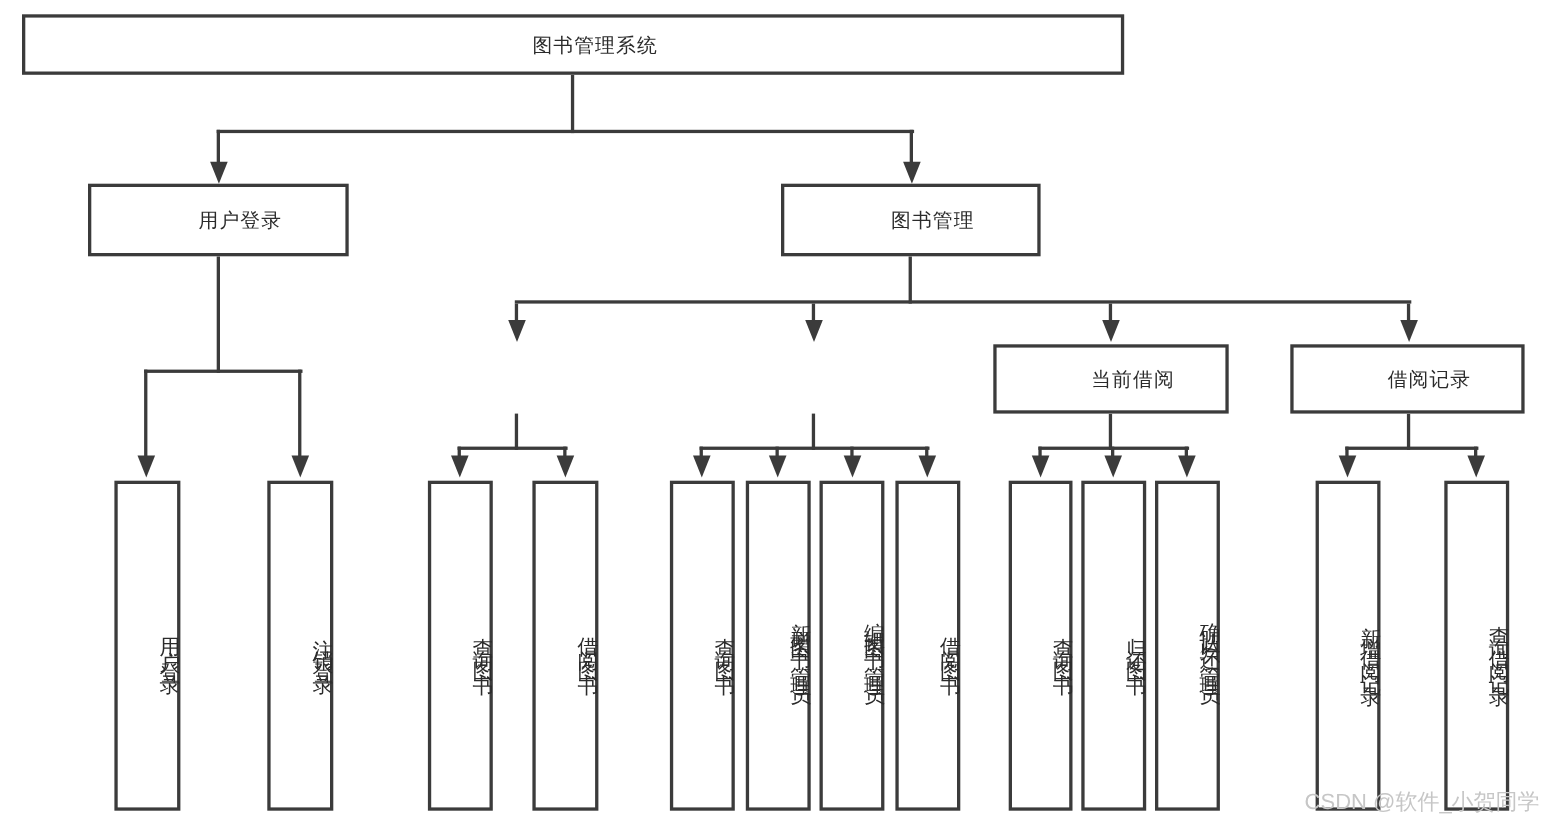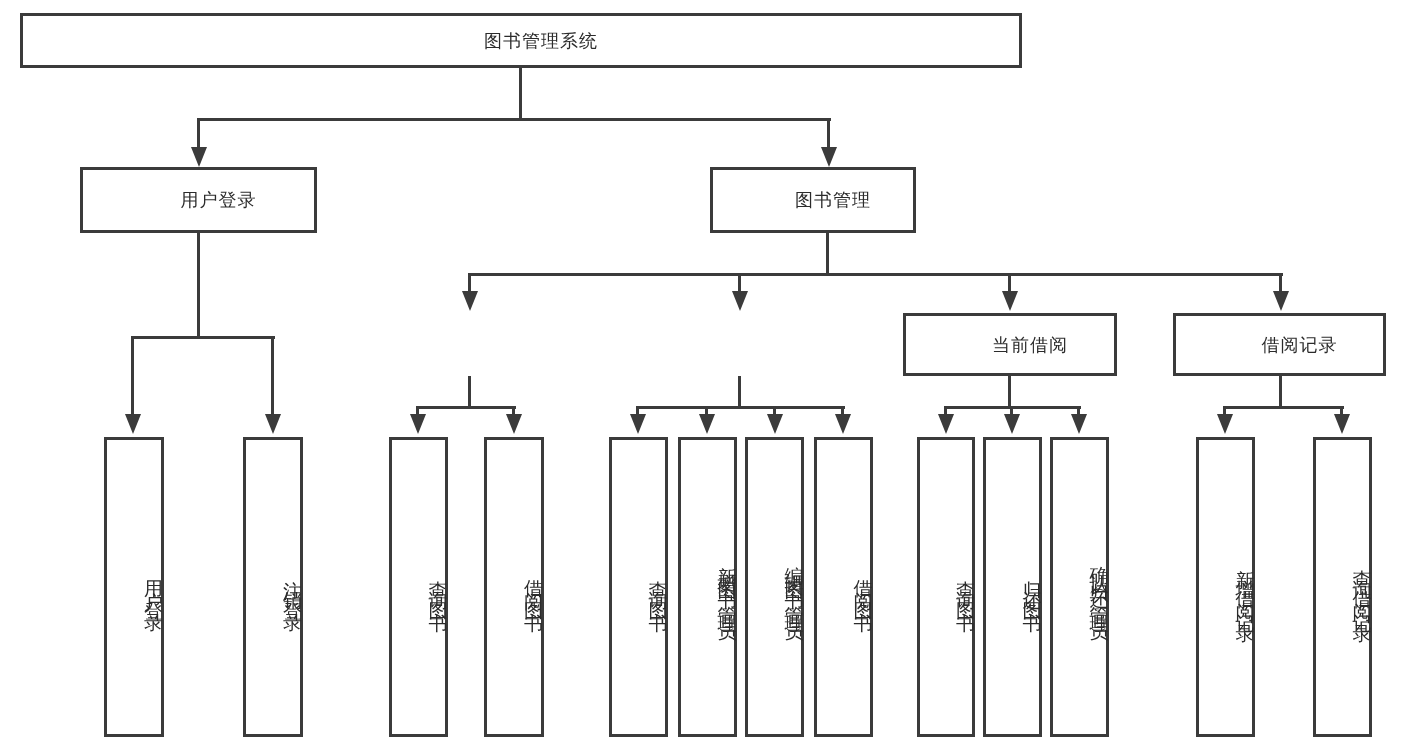--- a/index.html
+++ b/index.html
@@ -39,21 +39,21 @@
 
 <div id="canvas">
 
   <div class="box" style="left:20px;top:13px;width:1002px;height:55px">
     <span class="hlabel">图书管理系统</span>
   </div>
 
   <div class="box" style="left:80px;top:167px;width:237px;height:66px">
     <span class="hlabel">用户登录</span>
   </div>
-  <div class="box" style="left:710px;top:167px;width:206px;height:66px">
+  <div class="box" style="left:710px;top:167px;width:236px;height:66px">
     <span class="hlabel">图书管理</span>
   </div>
 
   <div class="box" style="left:903px;top:313px;width:214px;height:63px">
     <span class="hlabel">当前借阅</span>
   </div>
   <div class="box" style="left:1173px;top:313px;width:213px;height:63px">
     <span class="hlabel">借阅记录</span>
   </div>
 
@@ -94,20 +94,21 @@
     <span class="vtext">确认归还（管理员）</span>
   </div>
 
   <div class="box leaf" style="left:1196px;top:437px;width:59px;height:300px">
     <span class="vtext">新增借阅记录</span>
   </div>
   <div class="box leaf" style="left:1313px;top:437px;width:59px;height:300px">
     <span class="vtext">查询借阅记录</span>
   </div>
 
+  <div class="watermark">CSDN @软件_小贺同学</div>
 
 <div class="cline" style="left: 519px; top: 68px; width: 3px; height: 53px;"></div>
     <div class="cline" style="left: 197px; top: 118px; width: 634px; height: 3px;"></div>
     <div class="cline" style="left: 197px; top: 118px; width: 3px; height: 32px;"></div>
     <div class="cline" style="left: 827px; top: 118px; width: 3px; height: 32px;"></div>
     <div class="cline" style="left: 197px; top: 233px; width: 3px; height: 106px;"></div>
     <div class="cline" style="left: 131px; top: 336px; width: 144px; height: 3px;"></div>
     <div class="cline" style="left: 131px; top: 336px; width: 3px; height: 80px;"></div>
     <div class="cline" style="left: 271px; top: 336px; width: 3px; height: 80px;"></div>
     <div class="cline" style="left: 826px; top: 233px; width: 3px; height: 43px;"></div>

